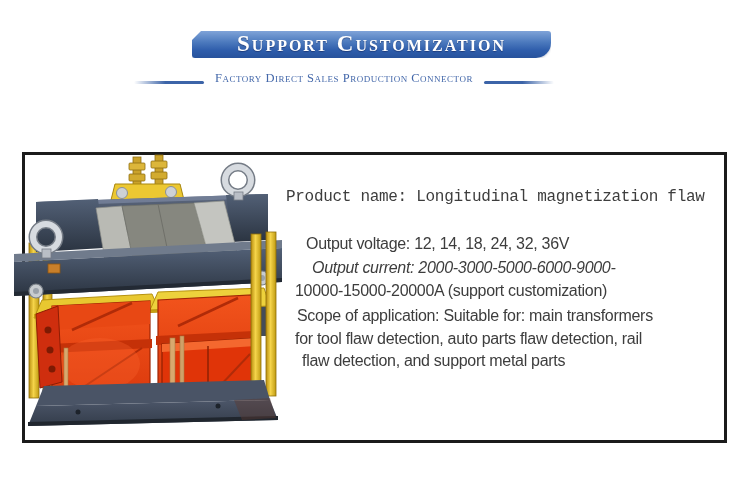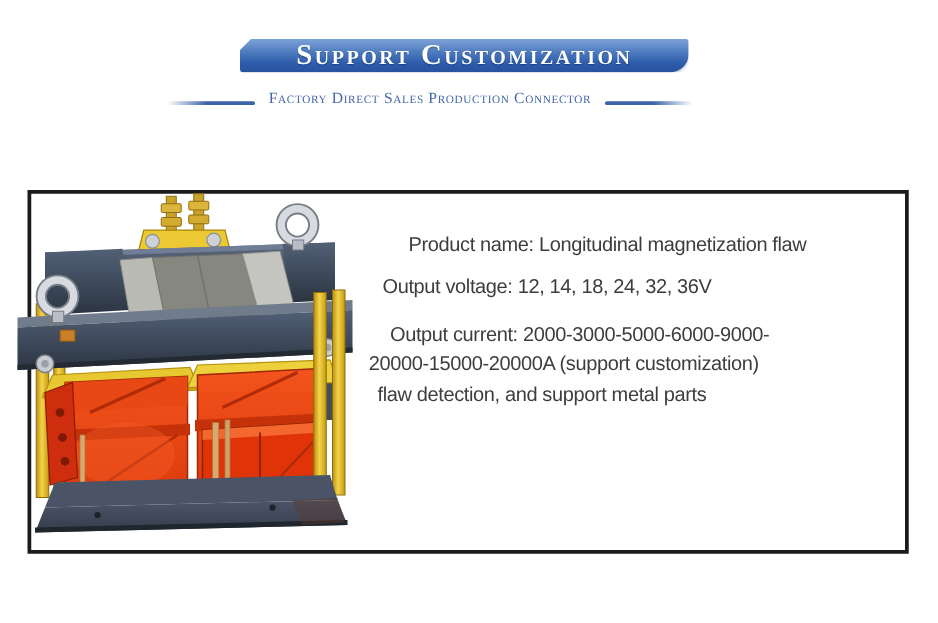--- a/index.html
+++ b/index.html
@@ -46,26 +46,26 @@
 
   
   .photo { position:absolute; left:12px; top:148px; width:280px; height:300px; z-index:5; }
 
   
   .specs {
     position:absolute; left:286px; top:186px; width:438px; z-index:4;
     color:#3d3d3d; font-size:16px; letter-spacing:-0.3px; line-height:22.5px;
   }
   .specs .line { white-space:nowrap; }
-  .spec-block-1 { text-align:center; width:400px; margin-bottom:10px; }
-  .spec-block-2 { margin-bottom:17px; }
+  .spec-block-1 { text-align:center; width:400px; margin-bottom:24px;font-family:Liberation Mono, monospace; }
+  .spec-block-2 { margin-bottom:2px; }
   .spec-block-2 .l1 { padding-left:20px; }
   .spec-block-2 .l2 { padding-left:136px; }
   .spec-block-3 { margin-bottom:3px; }
-  .spec-block-3 .l1 { padding-left:26px; }
+  .spec-block-3 .l1 { padding-left:26px;font-style:italic; }
   .spec-block-3 .l2 { padding-left:9px; }
   .spec-block-4 .l1 { padding-left:11px; }
   .spec-block-4 .l2 { padding-left:9px; }
   .spec-block-4 .l3 { padding-left:16px; }
 </style>
 </head>
 <body>
 
 <div class="stage">
 
@@ -220,20 +220,22 @@
 
   <div class="specs">
     <div class="spec-block-1">
       <div class="line">Product name: Longitudinal magnetization flaw</div>
     </div>
     <div class="spec-block-2">
       <div class="line l1">Output voltage: 12, 14, 18, 24, 32, 36V</div>
     </div>
     <div class="spec-block-3">
       <div class="line l1">Output current: 2000-3000-5000-6000-9000-</div>
-      <div class="line l2">20000-15000-20000A (support customization)</div>
+      <div class="line l2">10000-15000-20000A (support customization)</div>
     </div>
     <div class="spec-block-4">
+      <div class="line l1">Scope of application: Suitable for: main transformers</div>
+      <div class="line l2">for tool flaw detection, auto parts flaw detection, rail</div>
       <div class="line l3">flaw detection, and support metal parts</div>
     </div>
   </div>
 
 </div>
 
 </body></html>

